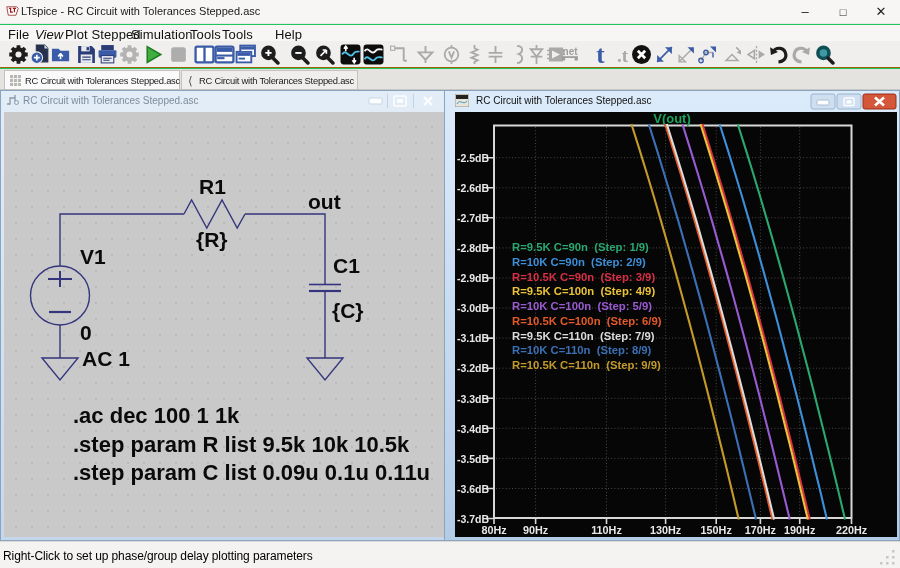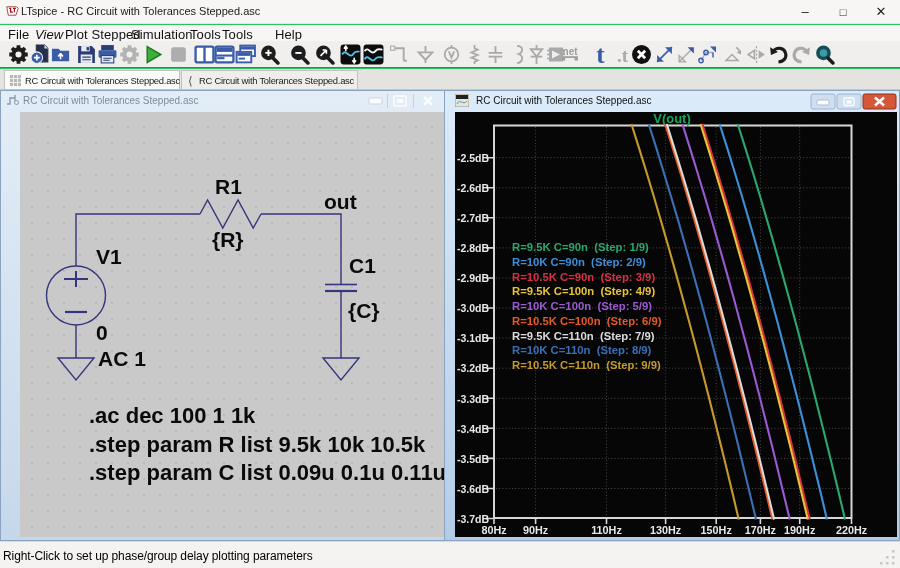--- a/index.html
+++ b/index.html
@@ -22,21 +22,21 @@
 
 #mdi { position:absolute; left:0; top:90px; width:900px; height:451px; background:#99b4cf; }
 .cwin { position:absolute; border:1px solid #8aa4c0; }
 .ctitle { position:absolute; left:0; top:0; right:0; height:19px; }
 .ccontent { position:absolute; }
 
 #schem { left:0; top:0; width:446px; height:451px; background:linear-gradient(#e3edf7,#c5d8eb); }
 #schemtitle { color:#7d8c9b; font-size:10px; }
 #schemcontent { left:3px; top:21px; width:441px; height:425px; background-color:#c9c9c9;
   background-image: radial-gradient(circle, #b9b9b9 0.7px, rgba(0,0,0,0) 1px);
-  background-size:16px 16px; background-position:4px 7px;margin-left:16px; }
+  background-size:16px 16px; background-position:4px 7px; }
 
 #plotwin { left:444px; top:0; width:456px; height:451px; background:linear-gradient(#dcebfa,#b3cce6); }
 #plottitle { color:#101010; font-size:10px; }
 #plotcontent { left:10px; top:21px; width:442px; height:425px; background:#060606; }
 
 #statusbar { position:absolute; left:0; top:541px; width:900px; height:27px; background:#f4f3f2; border-top:1px solid #dcdad7; }
 #statustext { position:absolute; left:3px; top:7px; font-size:12px; color:#000; letter-spacing:-0.1px; }
 </style>
 </head>
 <body>

